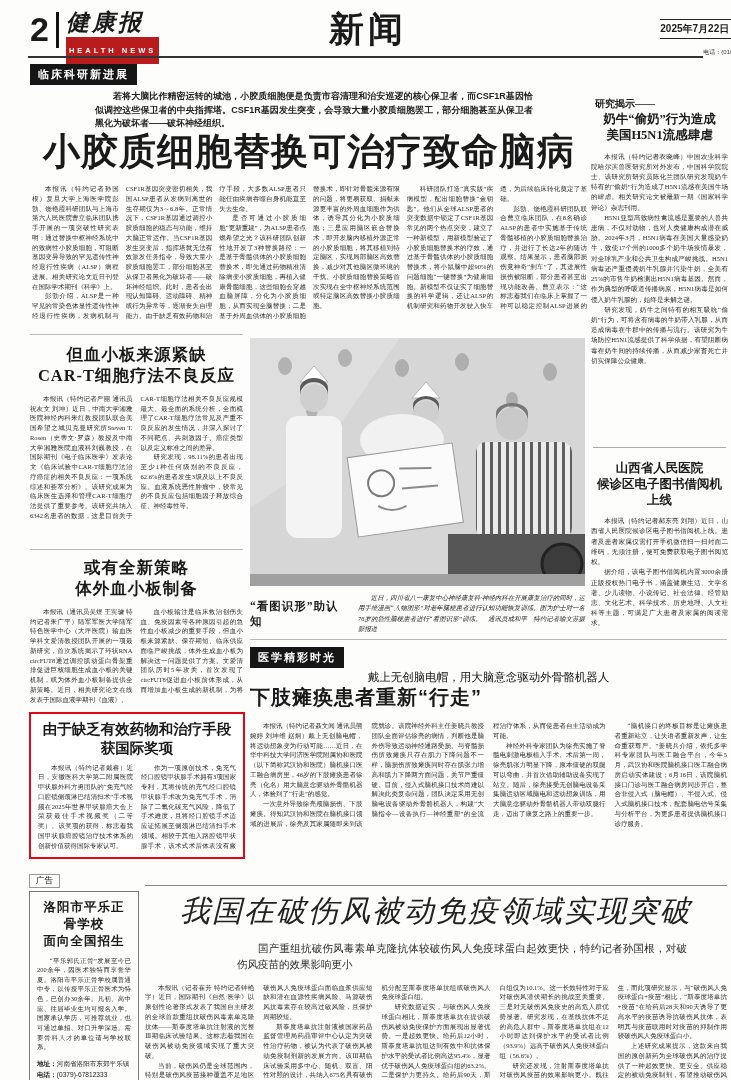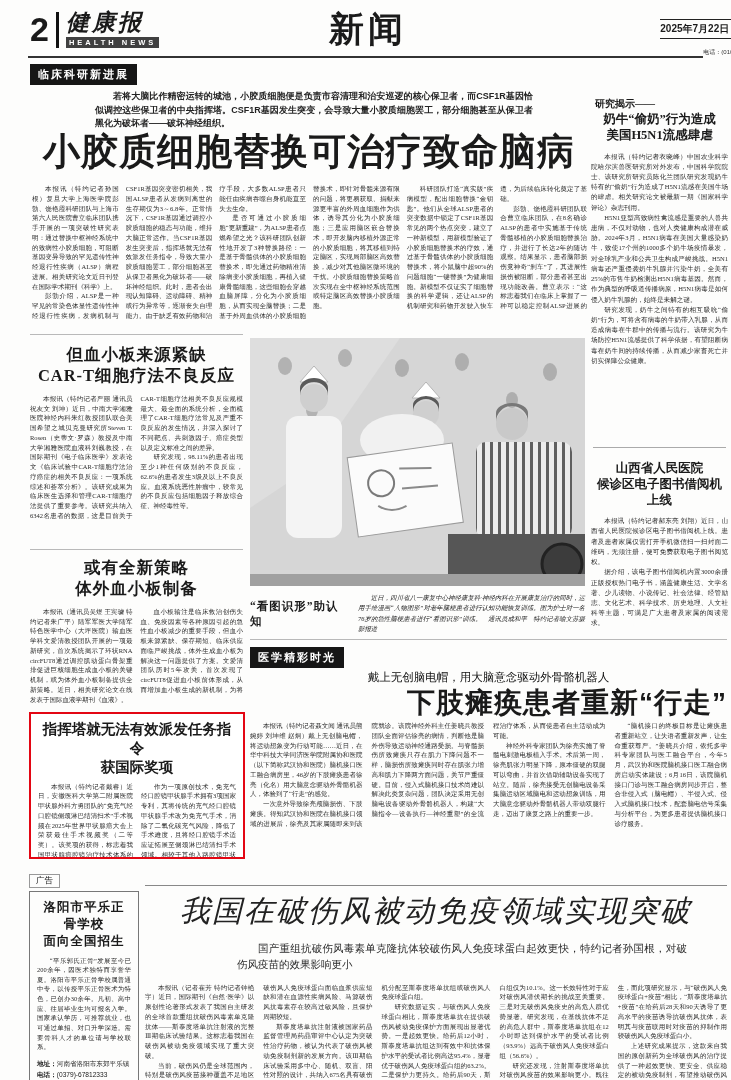--- a/index.html
+++ b/index.html
@@ -12,22 +12,22 @@
   .blk-label{display:inline-block;background:#161616;color:#fff;font-weight:bold;
              font-family:"Liberation Sans","DejaVu Sans",sans-serif;font-size:11px;
              padding:3px 8px;letter-spacing:2px;}
   .hl-serif{font-weight:bold;text-align:center;line-height:1.3;}
   .rule{background:#b9b9b9;height:1px;}
   
   .mast-left{left:30px;top:10px;display:flex;gap:7px;align-items:flex-start;}
   .pagenum{font-size:34px;font-weight:bold;line-height:38px;}
   .vbar{width:3px;height:36px;background:#111;margin-top:2px;}
   .paper-name{font-size:23px;font-weight:bold;font-style:italic;letter-spacing:3px;line-height:1.1;}
-  .paper-en{display:block;background:#404040;color:#fff;font-size:7.5px;font-weight:bold;
-            letter-spacing:3px;text-align:center;padding:1px 3px;margin-top:2px;}
+  .paper-en{display:block;background:#b91c1c;color:#fff;font-size:7.5px;font-weight:bold;
+            letter-spacing:3px;text-align:center;padding:9px 3px;margin-top:2px;}
   .section-title{left:329px;top:6px;font-size:35px;font-weight:bold;letter-spacing:4px;}
   .date-block{left:620px;top:18px;width:142px;text-align:right;}
   .date-line{font-size:10px;font-weight:bold;border-top:1.5px solid #222;border-bottom:1.5px solid #222;
              padding:2px 0;display:inline-block;}
   .credit{font-size:6px;color:#333;line-height:1.5;}
   .top-rule{left:28px;top:56px;width:675px;height:2px;background:#333;}
   
   .kicker1{left:30px;top:64px;}
   .lead-par{left:95px;top:90px;width:438px;font-weight:bold;font-size:9px;line-height:1.5;
             text-align:justify;text-indent:2em;color:#242424;}
@@ -63,21 +63,21 @@
   .ad-contacts b{font-weight:bold;}
   
   .photo{left:250px;top:338px;width:335px;height:248px;background:#d8d8d8;overflow:hidden;}
   .caption{left:250px;top:593px;width:335px;display:flex;gap:10px;}
   .cap-title{width:98px;font-size:11.5px;font-weight:bold;align-self:center;letter-spacing:1px;}
   .cap-text{flex:1;font-style:italic;font-size:6.4px;line-height:1.6;text-align:justify;
             text-indent:2em;color:#222;}
   .divM{left:250px;top:639px;width:477px;}
   .kicker2{left:250px;top:647px;}
   .subhead2{left:250px;top:670px;width:477px;text-align:center;font-size:11.5px;color:#111;}
-  .headline2{left:250px;top:684px;width:477px;text-align:right;font-size:28px;font-weight:bold;
+  .headline2{left:250px;top:684px;width:477px;text-align:left;font-size:20px;font-weight:bold;
              letter-spacing:1px;}
   .walk-body{left:250px;top:721px;width:477px;height:161px;column-count:4;column-gap:9px;overflow:hidden;}
   
   .divB{left:145px;top:885px;width:582px;background:#888;}
   .tetanus{left:145px;top:891px;width:582px;}
   .headline3{text-align:center;font-size:30px;letter-spacing:2px;color:#222;font-weight:normal;font-style:italic;}
   .subtitle3{margin:8px 40px 0 92px;font-size:10.5px;line-height:1.55;text-align:justify;
              text-indent:2em;color:#2a2a2a;}
   .tetanus-body{margin-top:10px;height:118px;column-count:5;column-gap:9px;overflow:hidden;}
 </style>
@@ -157,21 +157,21 @@
     </div>
     <div class="bt platelet-body">
       <p>本报讯（通讯员吴煜 王宾璩 特约记者朱广平）陆军军医大学陆军特色医学中心（大坪医院）输血医学科文爱清教授团队开展的一项最新研究，首次系统揭示了环状RNA circFUT8通过调控肌动蛋白骨架重排促进巨核细胞生成血小板的关键机制，或为体外血小板制备提供全新策略。近日，相关研究论文在线发表于国际血液学期刊《血液》。</p>
       <p>血小板输注是临床救治创伤失血、免疫因素等各种原因引起的急性血小板减少的重要手段，但血小板来源紧缺、保存期短、临床供应面临严峻挑战，体外生成血小板为解决这一问题提供了方案。文爱清团队历时5年攻关，首次发现了circFUT8促进血小板前体形成，从而增加血小板生成的新机制，为将来体外工程化血小板制备奠定了基础。</p>
 
     </div>
   </div>
 
   <div class="abs thyroid">
     <div class="hl-serif hl-sm">
-      <div>指挥塔就无法有效派发任务指令</div>
+      <div>由于缺乏有效药物和治疗手段</div>
       <div>获国际奖项</div>
     </div>
     <div class="bt thyroid-body">
       <p>本报讯（特约记者戴睿）近日，安徽医科大学第二附属医院甲状腺外科方勇团队的“免充气经口腔镜侧颈淋巴结清扫术”手术视频在2025年世界甲状腺癌大会上荣获最佳手术视频奖（二等奖）。该奖项的获得，标志着我国甲状腺癌腔镜治疗技术体系的创新价值获得国际专家认可。</p>
       <p>作为一项原创技术，免充气经口腔镜甲状腺手术拥有3项国家专利，其将传统的充气经口腔镜甲状腺手术改为免充气手术，消除了二氧化碳充气风险，降低了手术难度，且将经口腔镜手术适应证拓展至侧颈淋巴结清扫手术领域。相较于其他入路腔镜甲状腺手术，该术式术后体表没有瘢痕，兼顾治疗效果与美容需求。目前，该技术已经在国内广泛应用。</p>
     </div>
   </div>
 
   <div class="abs photo">
     <svg width="335" height="248" viewBox="0 0 335 248">

